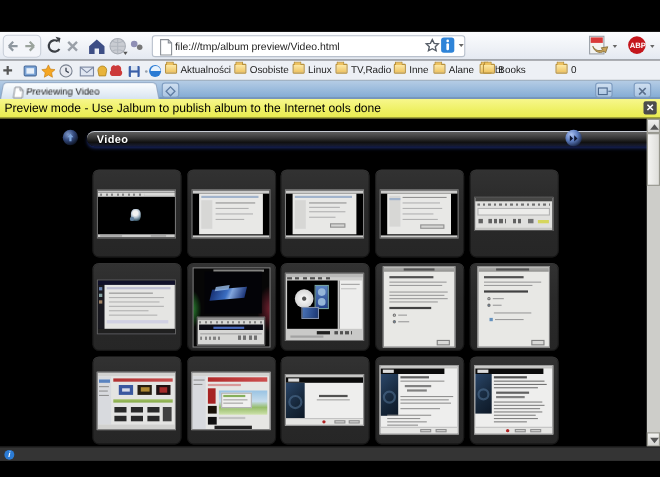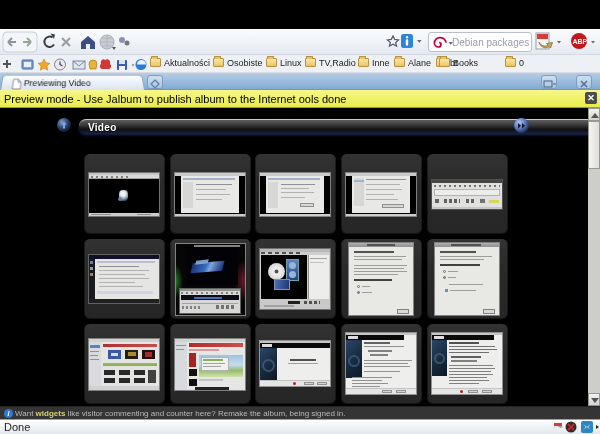--- a/index.html
+++ b/index.html
@@ -126,34 +126,34 @@
       <path d="M81 13 l7 -6 7 6 v7 h-5 v-5 h-4 v5 h-5 z" fill="#3d4e85"></path>
 
       <circle cx="107" cy="13" r="7" fill="#c9ccd2"></circle>
       <circle cx="107" cy="13" r="7" fill="none" stroke="#a8adb5"></circle>
       <path d="M100 13 h14 M107 6 v14 M102 8.5 a9 7 0 0 0 10 0 M102 17.5 a9 7 0 0 1 10 0" stroke="#b2b7bf" fill="none"></path>
       <path d="M112 18 l4 0 -2 3 z" fill="#555"></path>
 
       <circle cx="122" cy="11" r="3" fill="#8f8fb5"></circle>
         <circle cx="127" cy="14" r="2.5" fill="#777"></circle>
     </svg>
+    <div id="urlbar">
+      <svg width="16" height="16" style="position:absolute;left:4px;top:2px">
+        <path d="M3 1 h7 l3 3 v11 h-10 z" fill="#fff" stroke="#8a8f96"></path>
+        <path d="M10 1 l0 3 3 0" fill="none" stroke="#8a8f96"></path>
+      </svg>
+      <div class="utext">file:///tmp/album preview/Video.html</div>
+    </div>
     <svg class="navico" width="60" height="26" style="left:385px">
       <path d="M8 7 l1.7 3.4 3.8 .45 -2.8 2.6 .8 3.7 -3.5 -1.9 -3.5 1.9 .8 -3.7 -2.8 -2.6 3.8 -.45 z" fill="none" stroke="#575e68" stroke-width="1.25"></path>
       <rect x="16" y="5" width="12" height="14" rx="2.5" fill="#2f84d8"></rect>
       <rect x="20.8" y="7" width="2.4" height="2.4" rx="1.2" fill="#fff"></rect>
       <rect x="20.8" y="10.3" width="2.4" height="6.4" rx="1.1" fill="#fff"></rect>
       <path d="M32 11 l4.6 0 -2.3 2.8 z" fill="#666"></path>
     </svg>
-    <div id="searchbar">
-      <svg width="26" height="18" style="position:absolute;left:2px;top:1px">
-        <path d="M8.2 8.6 a1.8 1.8 0 0 1 1.8 1.8 a2.6 2.6 0 0 1 -2.6 2.6 a4 4 0 0 1 -4 -4 a5.4 5.4 0 0 1 5.4 -5.4 a6.6 6.6 0 0 1 6.4 5" stroke="#c4003a" stroke-width="1.7" fill="none"></path>
-        <path d="M17.5 8 l4.4 0 -2.2 2.8 z" fill="#666"></path>
-      </svg>
-      <div class="stext">Debian packages</div>
-    </div>
     <svg class="navico" width="70" height="26" style="left:533px">
       <rect x="3" y="4" width="13" height="16" fill="#f4f4f2" stroke="#9aa0a8"></rect>
       <rect x="4" y="5" width="11" height="5" fill="#d93a3a"></rect>
       <path d="M6 13 c2 4 6 5 9 3 l-1.5 -1.5 6 -1 -2 5.5 -1.5 -1.5 c-4 3 -9 0 -10 -4 z" fill="#c9a35a" stroke="#7a6530" stroke-width="0.7"></path>
       <path d="M24 12 l4 0 -2 2.6 z" fill="#666"></path>
       <circle cx="46" cy="12" r="8" fill="#c4161c"></circle>
       <text x="39.5" y="15" font-size="7" fill="#fff" font-weight="bold" font-family="Liberation Sans">ABP</text>
       <path d="M58 12 l4 0 -2 2.6 z" fill="#666"></path>
     </svg>
   </div>
@@ -517,29 +517,16 @@
       <div class="abs" style="left:17px;top:50px;width:30px;height:1px;background:#888"></div>
       <div class="abs" style="left:0;top:55px;width:70px;height:6px;background:#f1f1ef;border-top:1px solid #ccc"></div>
       <div class="abs" style="left:28px;top:57px;width:3px;height:3px;border-radius:50%;background:#c42222"></div>
       <div class="abs" style="left:36px;top:57px;width:10px;height:3px;background:#e2e2e0;border:1px solid #999"></div>
       <div class="abs" style="left:50px;top:57px;width:10px;height:3px;background:#e2e2e0;border:1px solid #999"></div>
     </div>
   </div>
 
   <div id="widgetbar">
     <div id="winfo">i</div>
-    <div class="wtext">Want <span class="wy">widgets</span> like visitor commenting and counter here? Remake the album, being signed in.</div>
-  </div>
-
-  <div id="statusbar">
-    <div class="dtext">Done</div>
-    <svg width="50" height="14" style="position:absolute;left:550px;top:0">
-      <path d="M4 9 a5 4 0 0 1 9 -2 l-3 1 a3 2.2 0 0 0 -6 1z" fill="#9aa0a6"></path>
-      <rect x="4" y="3" width="8" height="3" fill="#d93a3a"></rect>
-      <circle cx="21" cy="7" r="5.5" fill="#2e2e2e"></circle>
-      <path d="M18 4 l6 6 M24 4 l-6 6" stroke="#cc2222" stroke-width="1.8"></path>
-      <rect x="31" y="1" width="12" height="12" rx="2" fill="#2e86c1"></rect>
-      <path d="M33 4 l4 3 4 -3 -3 3 3 3 -4 -3 -4 3 3 -3 z" fill="#fff"></path>
-      <path d="M46 5 l3 2 -3 2 z" fill="#222"></path>
-    </svg>
-  </div>
+  </div>
+
 
 </div>
 
 </body></html>

